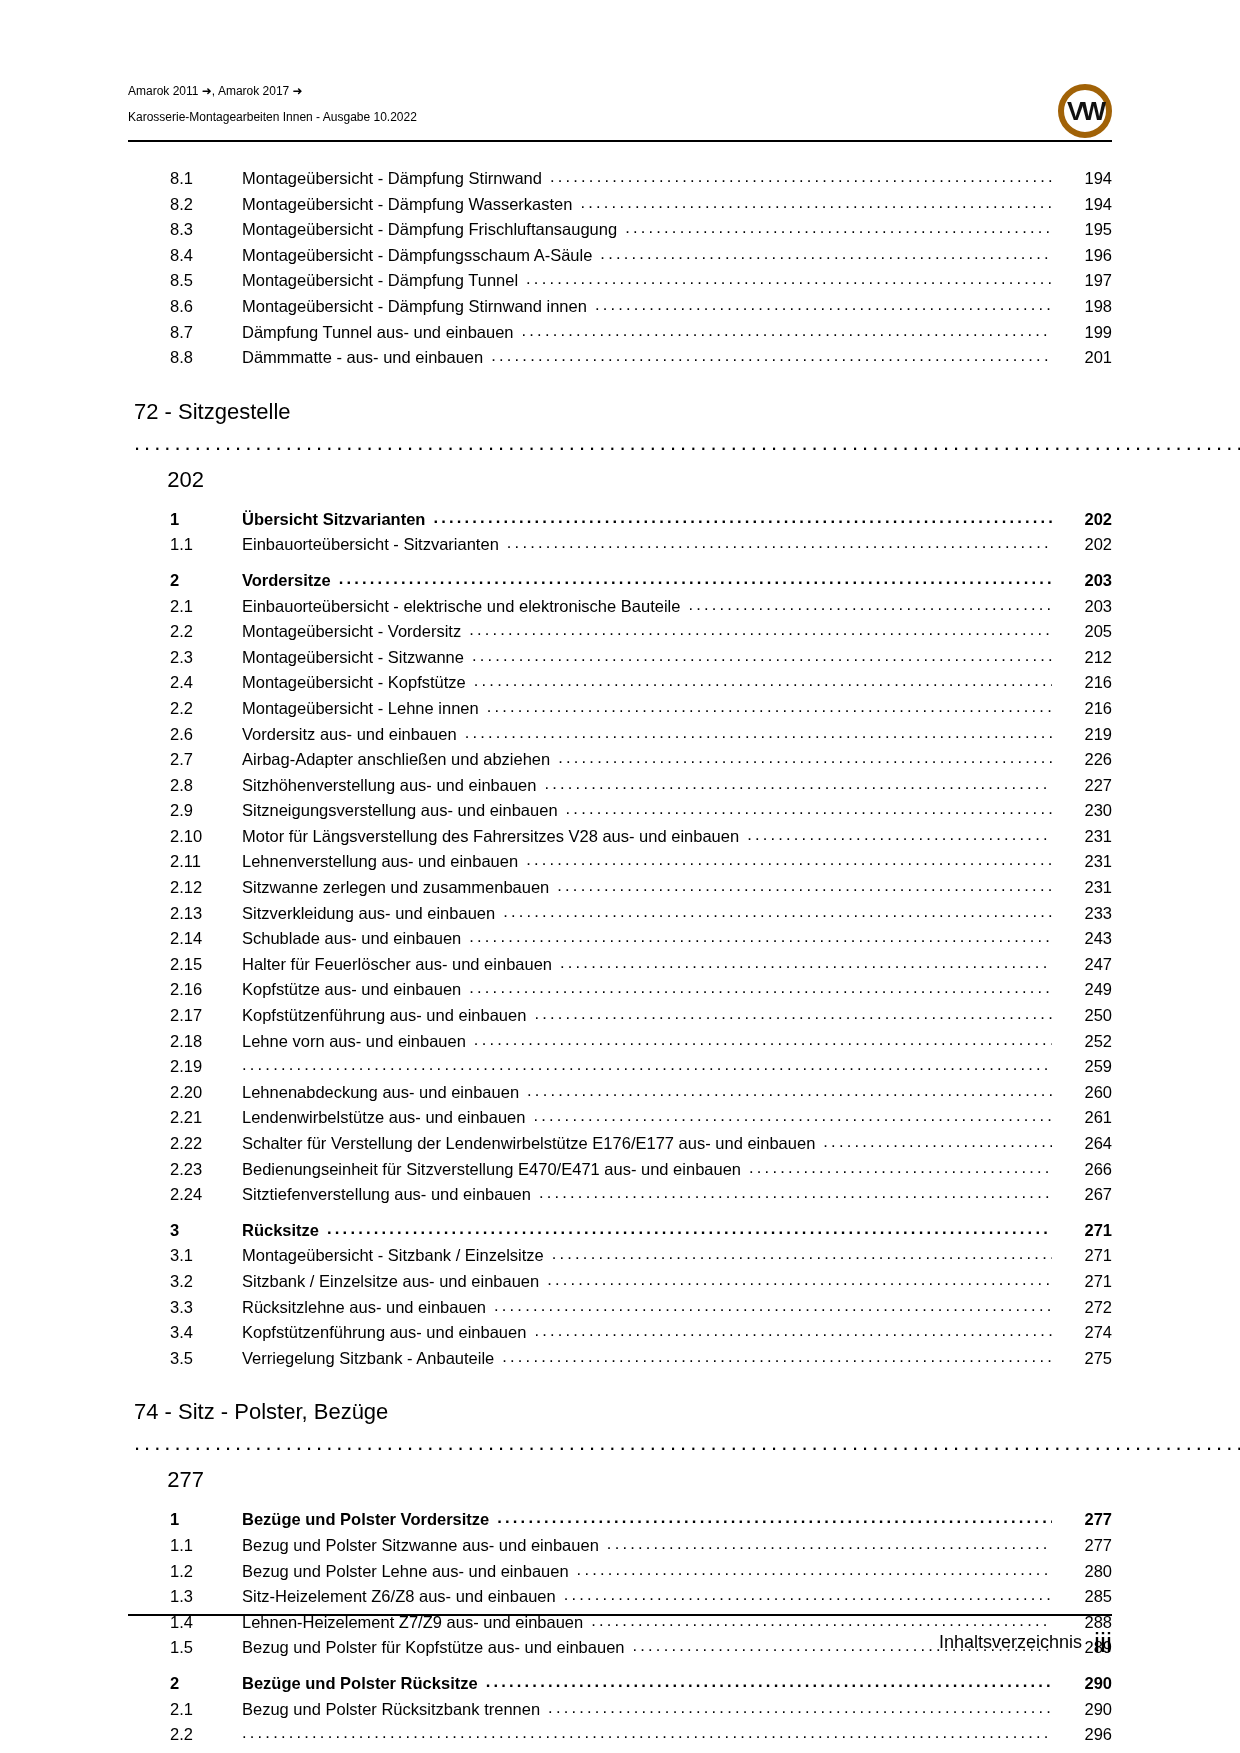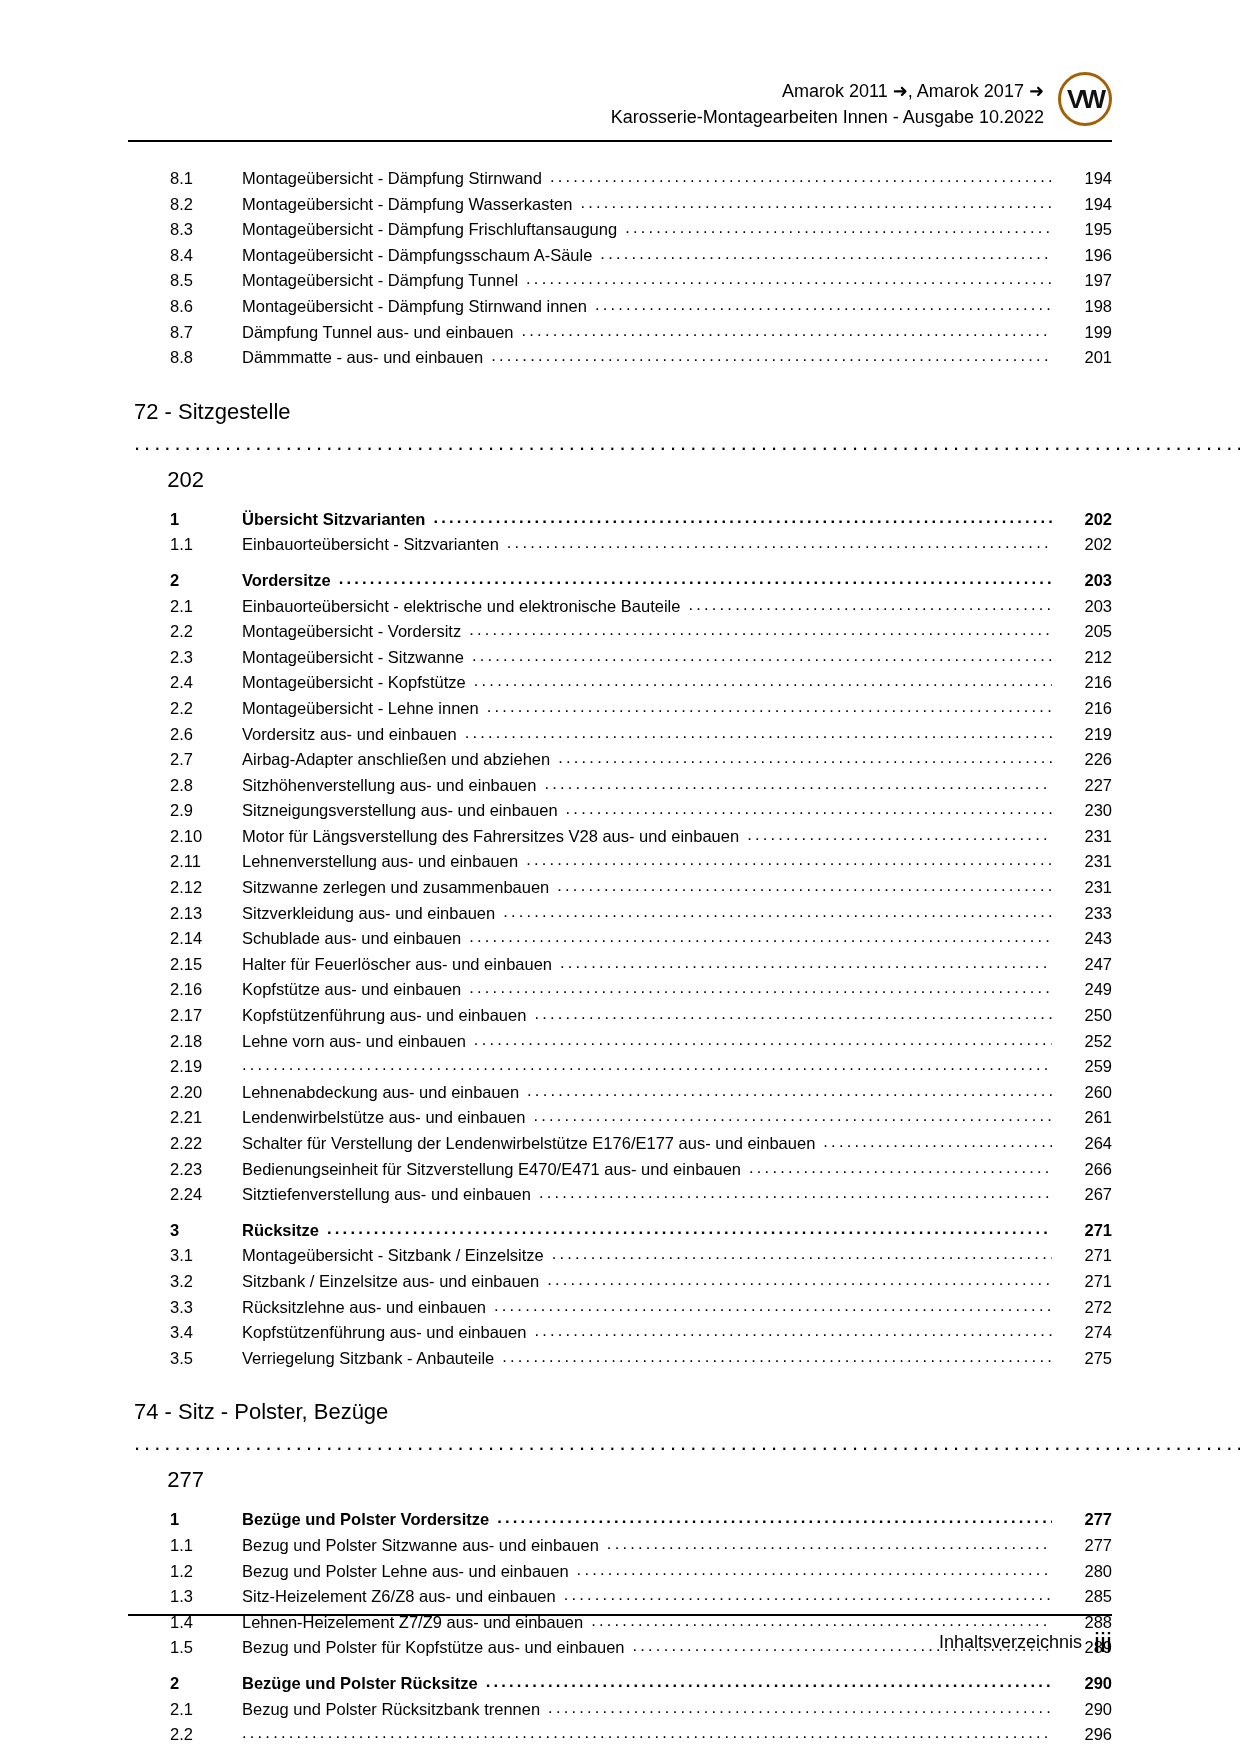--- a/index.html
+++ b/index.html
@@ -22,34 +22,33 @@
     box-sizing: border-box;
     padding: 0 128px;
   }
   
   .header {
     position: relative;
     padding-top: 78px;
     height: 70px;
   }
   .header-text {
-    text-align: right;
     padding-right: 68px;
-    font-size: 18px;
+    font-size: 12px;
     line-height: 26px;
     color: #000;
   }
   .vw-logo {
     position: absolute;
     right: 0px;
-    top: 72px;
+    top: 84px;
     width: 54px;
     height: 54px;
     border-radius: 50%;
-    border: 3px solid #a16207;
+    border: 6px solid #a16207;
     box-sizing: border-box;
   }
   .vw-logo .vw-inner {
     position: absolute;
     inset: 0;
     display: flex;
     align-items: center;
     justify-content: center;
     font-size: 26px;
     font-weight: bold;

